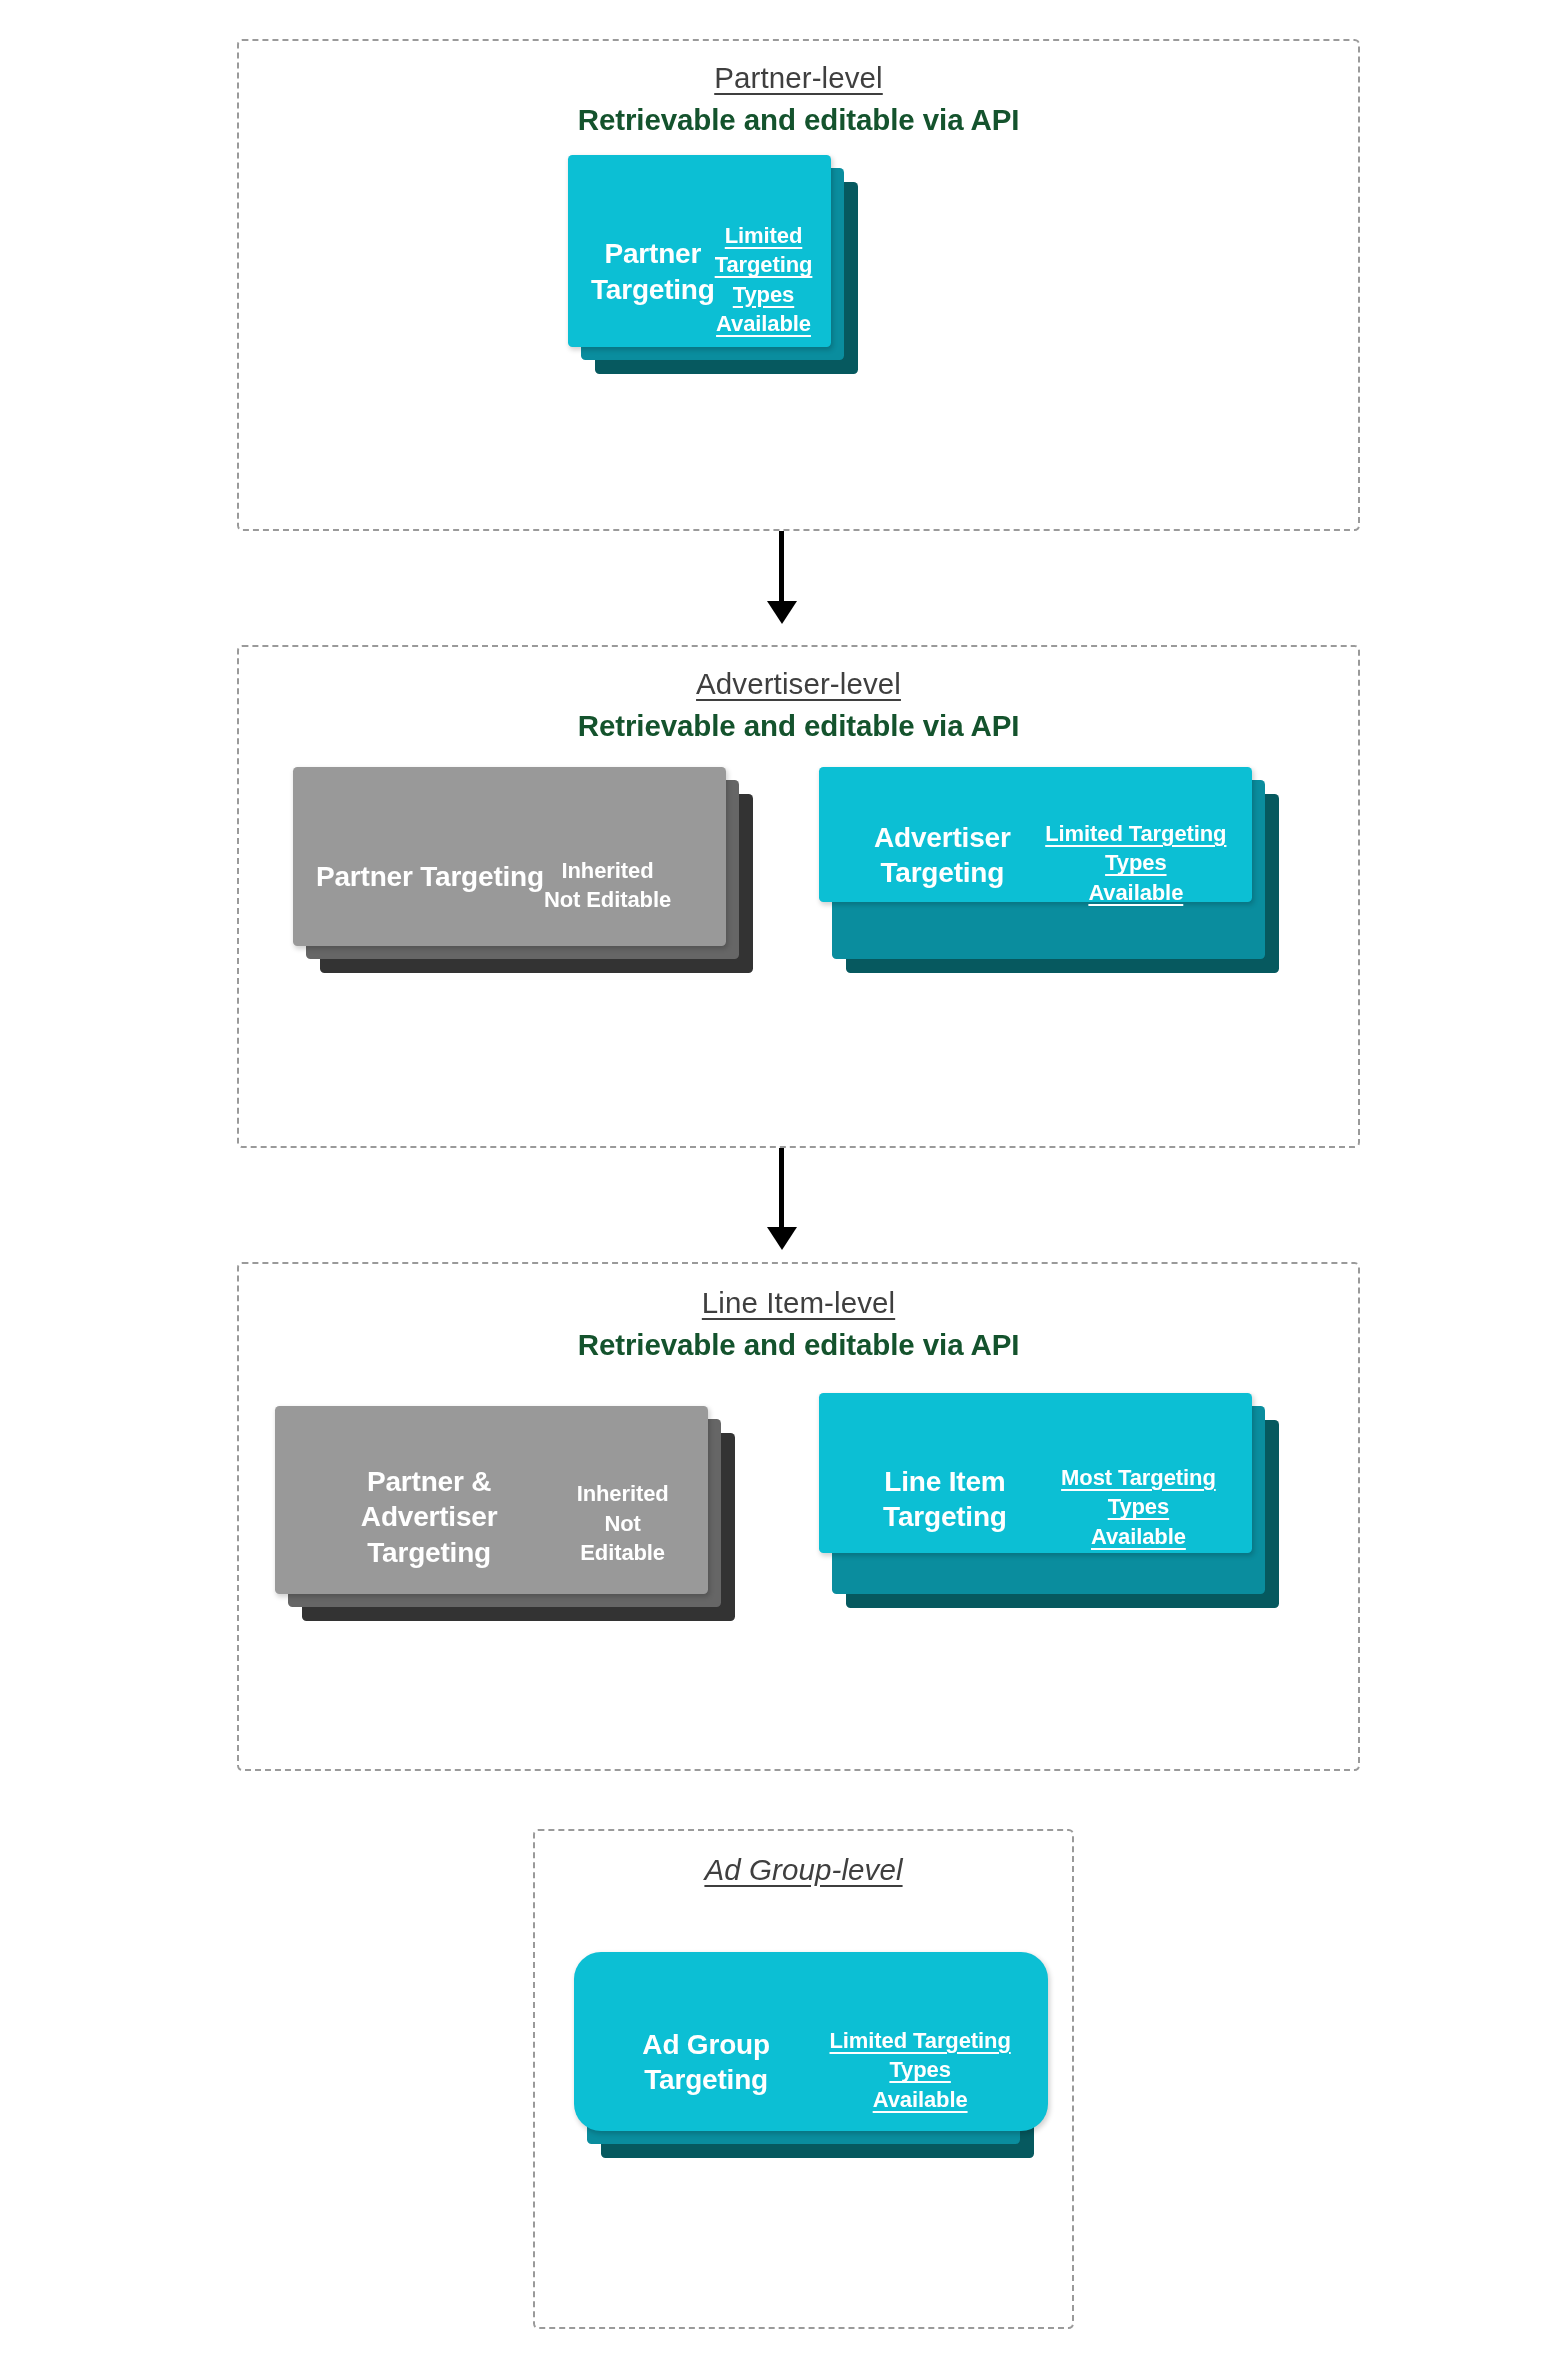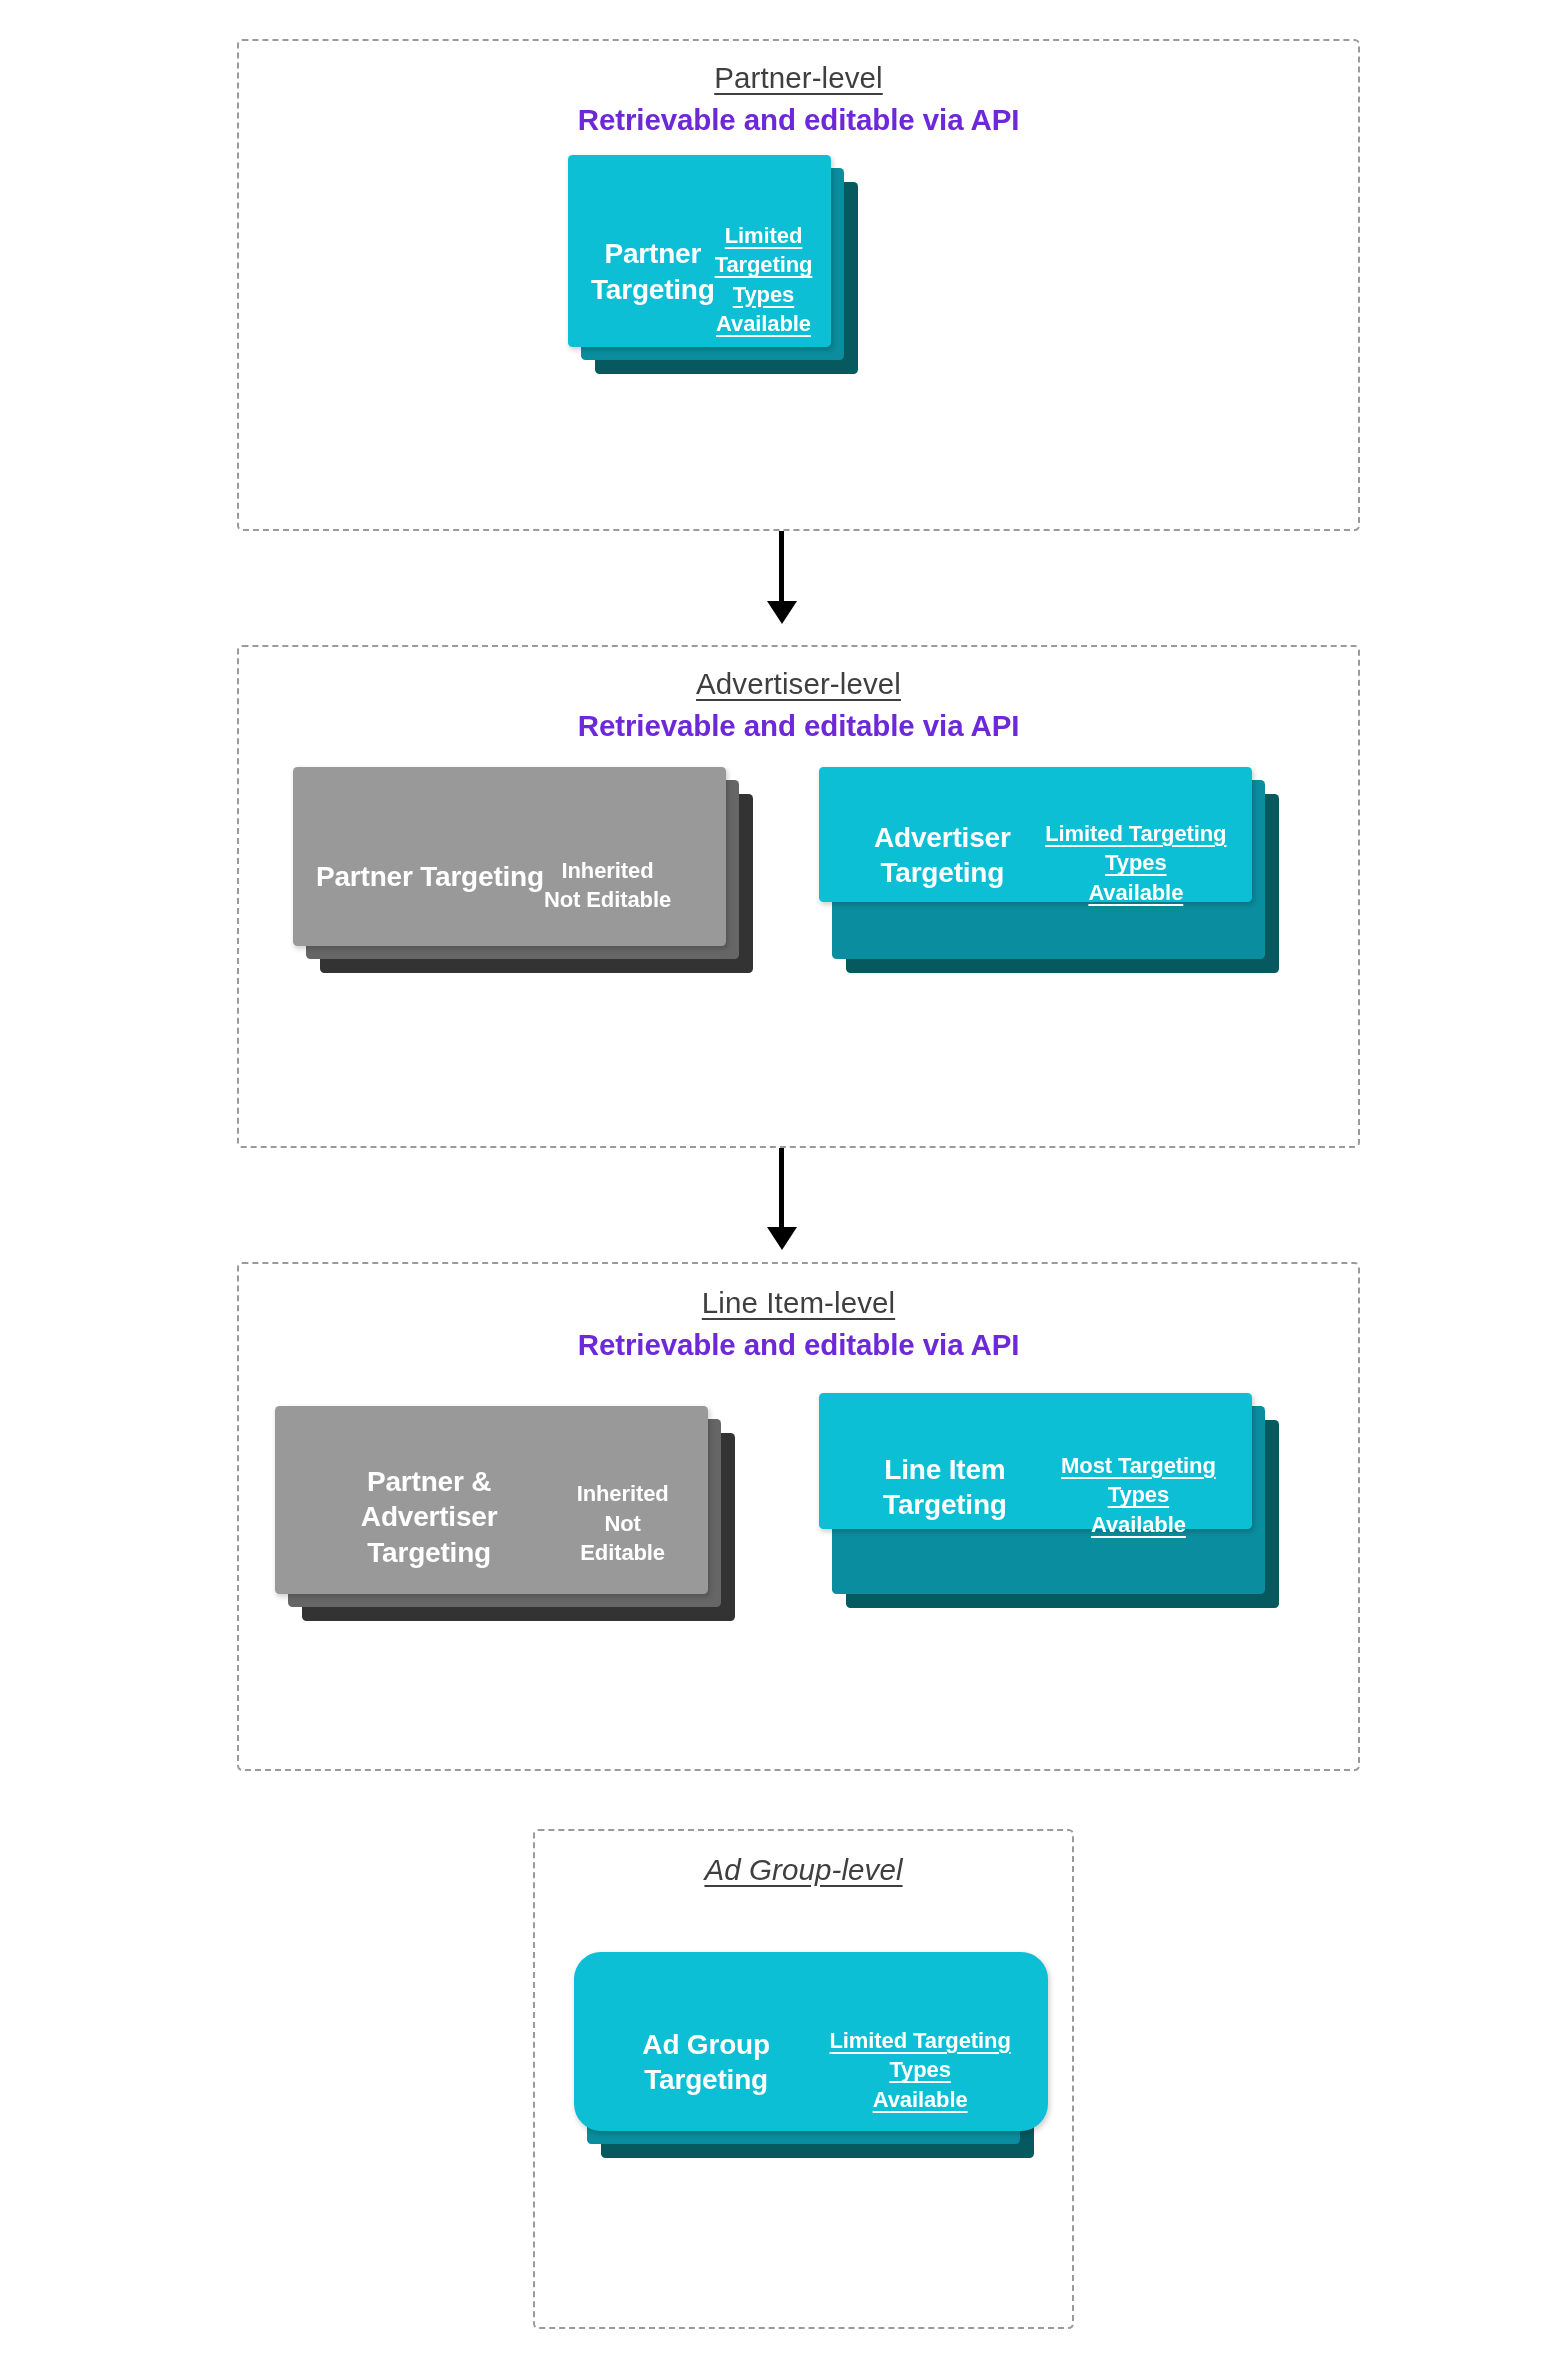--- a/index.html
+++ b/index.html
@@ -43,21 +43,21 @@
     font-weight: 400;
     color: #3f3f3f;
     text-decoration: underline;
     text-underline-offset: 4.5px;
     letter-spacing: 0.1px;
   }
   .level-api {
     display: block;
     font-size: 29.5px;
     font-weight: 700;
-    color: #6d28d9;
+    color: #14532d;
     margin-top: 4.5px;
     letter-spacing: -0.1px;
   }
   .level-api.warn { color: #ff2d11; }
 
   
   .card-stack {
     position: absolute;
   }
   .card-layer {
@@ -215,21 +215,21 @@
         <div class="card-sub" style="margin-top:12.5px;">
           <span>Inherited</span><br>
           <span>Not Editable</span>
         </div>
       </div>
     </div>
 
     <div class="card-stack cyan" style="left:580px; top:129px; width:464px; height:255px;">
       <div class="card-layer back" style="width:433px;height:188px;"></div>
       <div class="card-layer mid" style="width:433px;height:188px;"></div>
-      <div class="card-layer front" style="width:433px;height:136px; padding-top:52px;">
+      <div class="card-layer front" style="width:433px;height:160px; padding-top:52px;">
         <div class="card-title">Line Item Targeting</div>
         <div class="card-sub underlined">
           <span>Most Targeting Types</span><br>
           <span>Available</span>
         </div>
       </div>
     </div>
   </div>
 
   <div class="level-box" style="left:533px; top:1829px; width:541px; height:500px;">

